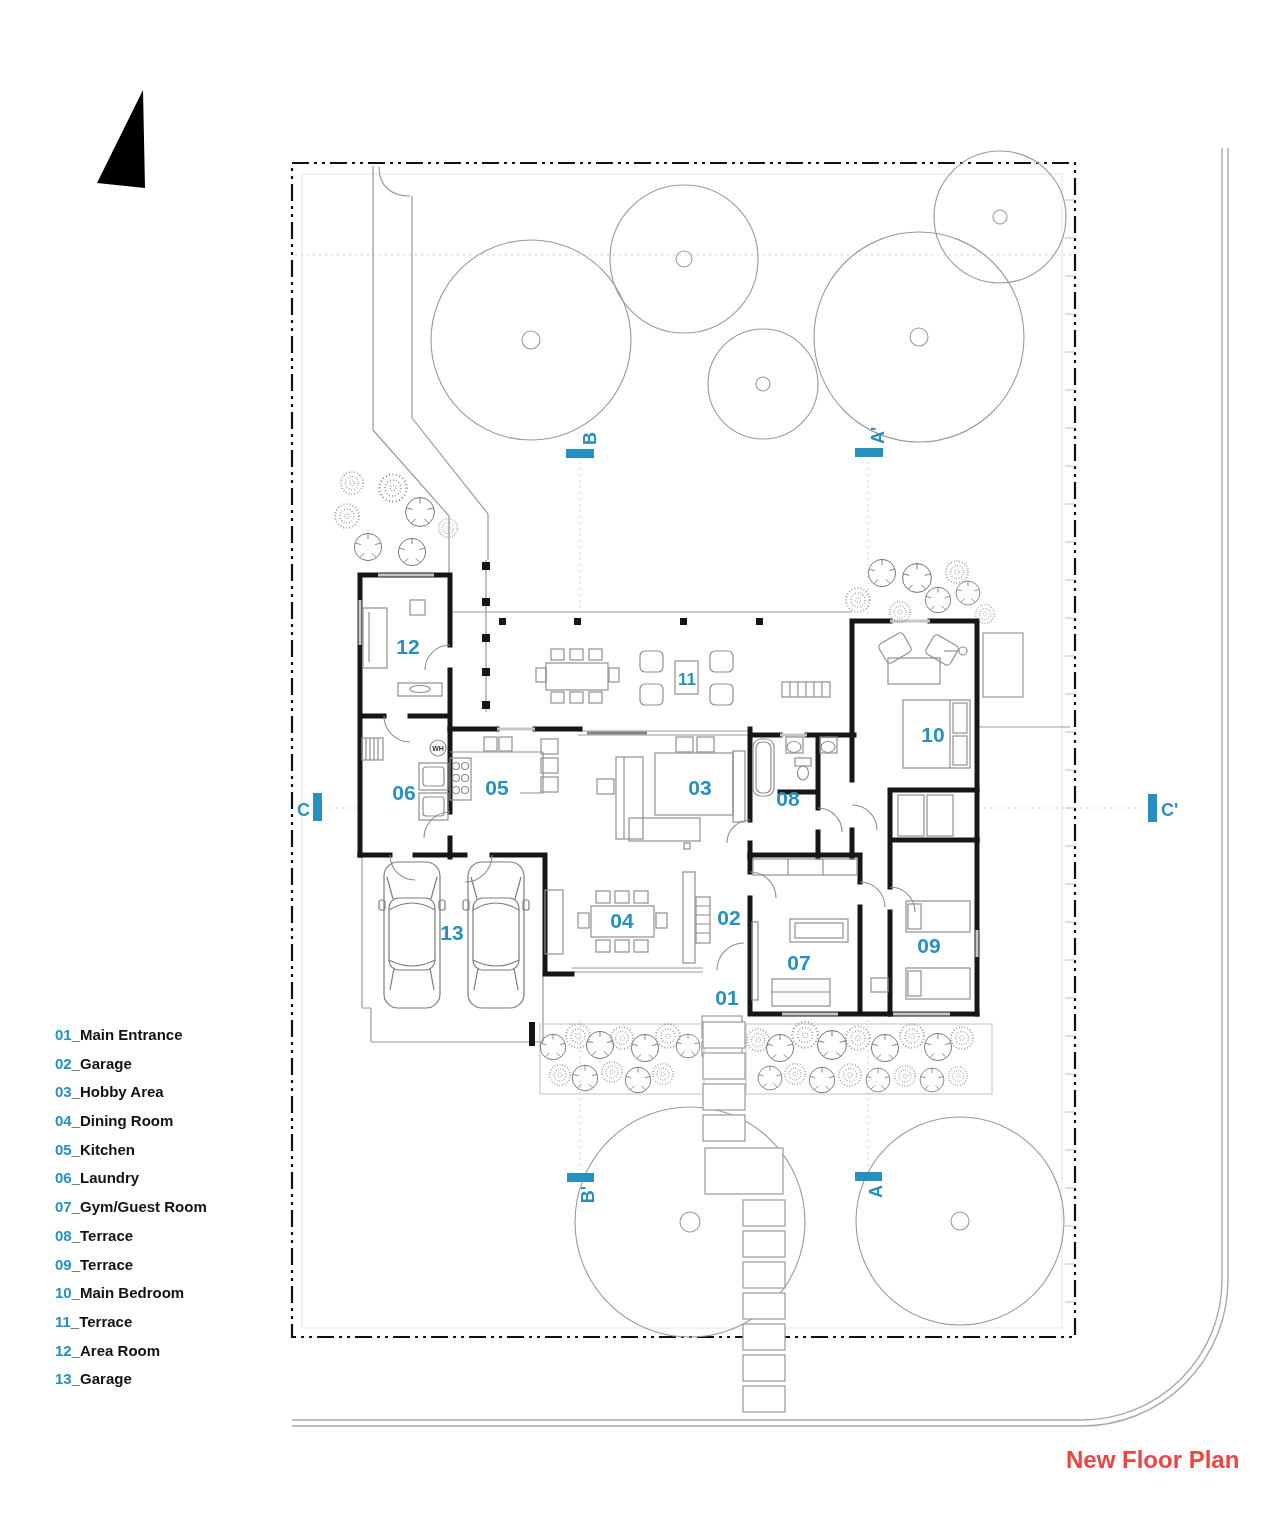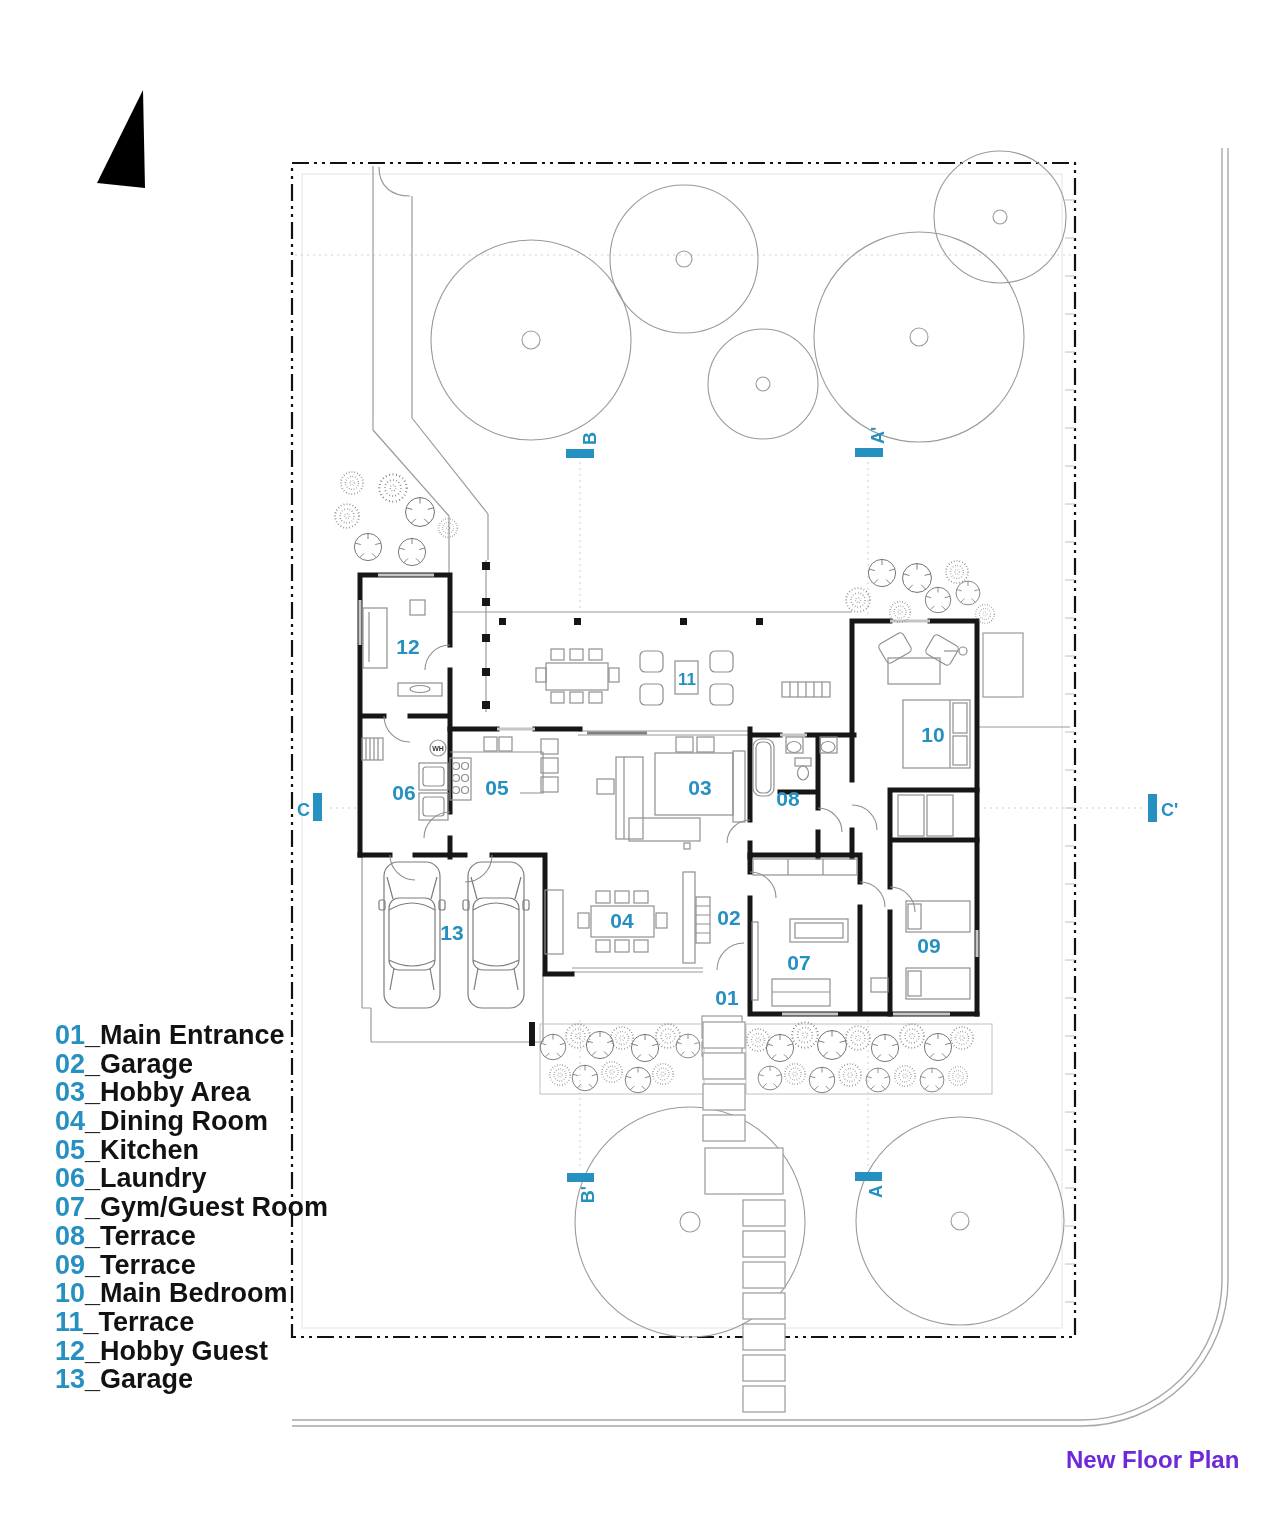--- a/index.html
+++ b/index.html
@@ -17,24 +17,24 @@
   .road{stroke:#a8a8a8;stroke-width:1.4;fill:none;}
   .sect{stroke:#cfcfcf;stroke-width:1;fill:none;stroke-dasharray:2 4;}
   .setb{stroke:#e4e4e4;stroke-width:1;fill:none;}
   .stone{stroke:#999;stroke-width:1.2;fill:#fff;}
   .mark{fill:var(--accent);}
   .mletter{fill:var(--accent);font-weight:bold;font-size:18px;}
   .rlabel{fill:var(--accent);font-weight:bold;font-size:21px;text-anchor:middle;}
   .rlabel.small{font-size:17px;}
   .whtxt{fill:#333;font-weight:bold;font-size:7px;text-anchor:middle;}
   .legend{position:absolute;left:55px;top:1021px;}
-  .legend-row{height:28.7px;line-height:28.7px;font-size:27px;font-weight:bold;color:#121212;white-space:nowrap;}
+  .legend-row{height:28.7px;line-height:28.7px;font-size:15px;font-weight:bold;color:#121212;white-space:nowrap;}
   .lnum{color:var(--accent);}
   .lname::before{content:"_";color:#121212;}
-  .plan-title{position:absolute;left:1066px;top:1446px;font-size:24px;font-weight:bold;color:#6d28d9;}
+  .plan-title{position:absolute;left:1066px;top:1446px;font-size:24px;font-weight:bold;color:#ef4444;}
 </style>
 </head>
 <body>
 
 <div class="canvas">
 <svg width="1280" height="1536" viewBox="0 0 1280 1536">
   <defs>
     <g id="bushS">
       <circle r="17" fill="none" stroke="#666" stroke-width="1.1"></circle>
       <path d="M0,-17 L0,-10 M16,-5 L9,-3 M10,13 L5,8 M-10,13 L-5,8 M-16,-5 L-9,-3" stroke="#666" stroke-width="1" fill="none"></path>
@@ -379,18 +379,18 @@
   <div class="legend-row"><span class="lnum">02</span><span class="lname">Garage</span></div>
   <div class="legend-row"><span class="lnum">03</span><span class="lname">Hobby Area</span></div>
   <div class="legend-row"><span class="lnum">04</span><span class="lname">Dining Room</span></div>
   <div class="legend-row"><span class="lnum">05</span><span class="lname">Kitchen</span></div>
   <div class="legend-row"><span class="lnum">06</span><span class="lname">Laundry</span></div>
   <div class="legend-row"><span class="lnum">07</span><span class="lname">Gym/Guest Room</span></div>
   <div class="legend-row"><span class="lnum">08</span><span class="lname">Terrace</span></div>
   <div class="legend-row"><span class="lnum">09</span><span class="lname">Terrace</span></div>
   <div class="legend-row"><span class="lnum">10</span><span class="lname">Main Bedroom</span></div>
   <div class="legend-row"><span class="lnum">11</span><span class="lname">Terrace</span></div>
-  <div class="legend-row"><span class="lnum">12</span><span class="lname">Hobby Guest</span></div>
+  <div class="legend-row"><span class="lnum">12</span><span class="lname">Area Room</span></div>
   <div class="legend-row"><span class="lnum">13</span><span class="lname">Garage</span></div>
 </div>
 
 <div class="plan-title">New Floor Plan</div>
 </div>
 
 </body></html>

